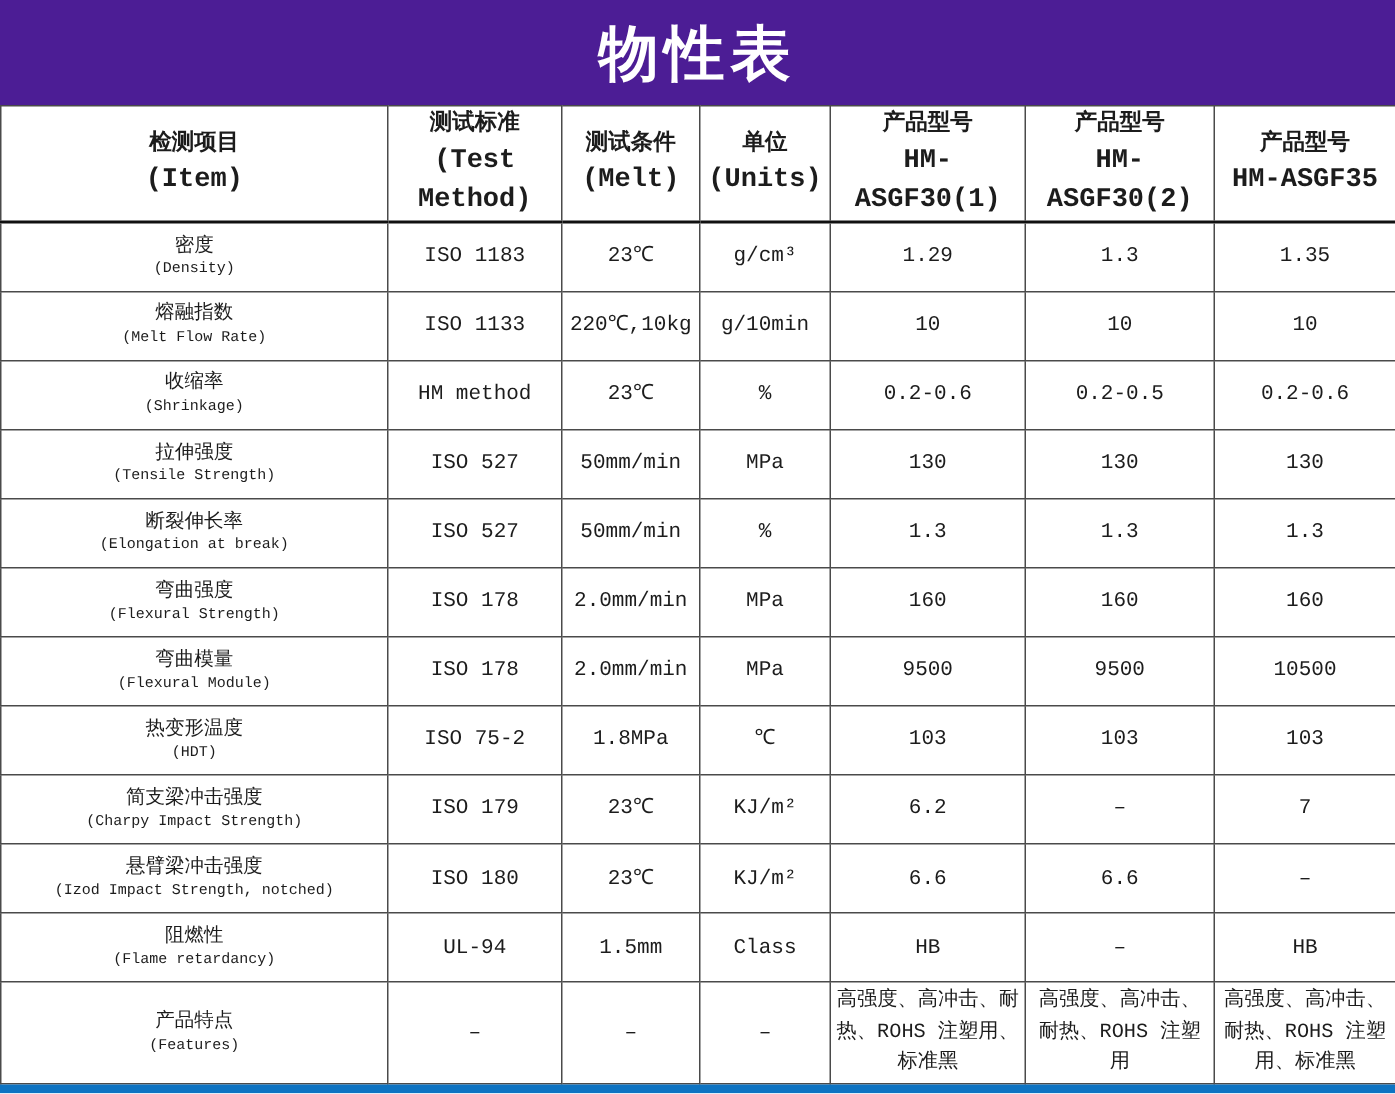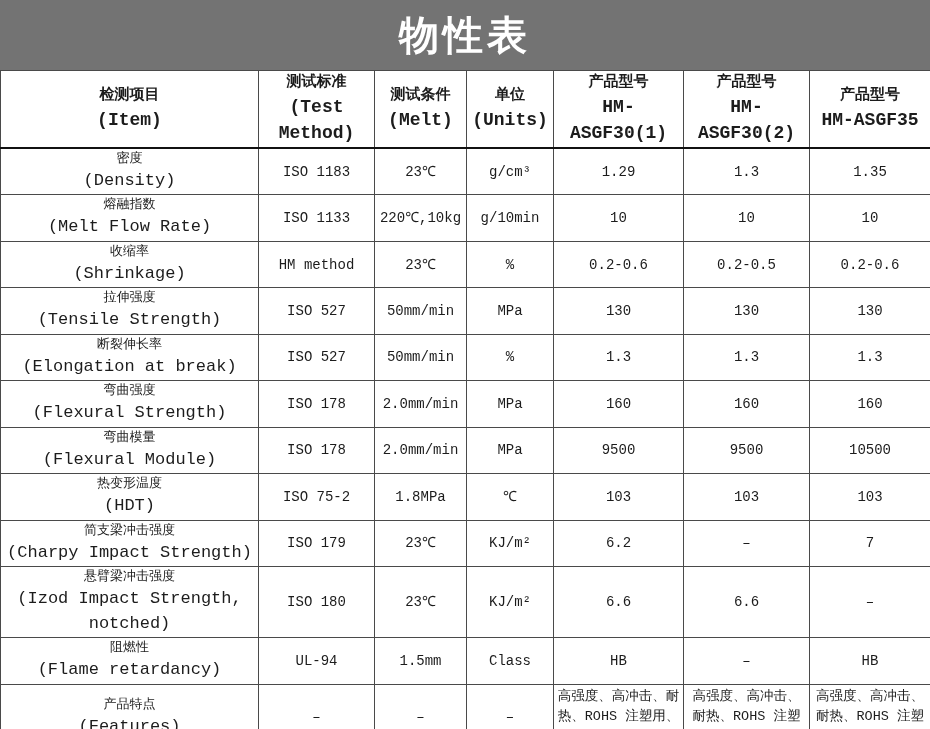--- a/index.html
+++ b/index.html
@@ -4,21 +4,21 @@
 <style>
   html,body{margin:0;padding:0;background:#fff;}
   .page{
     width:930px;height:729px;
     display:flex;flex-direction:column;
     font-family:"Liberation Mono","DejaVu Sans Mono",monospace;
     color:#1c1c1c;background:#fff;overflow:hidden;
   }
   .title-bar{
     height:70px;flex:0 0 70px;
-    background:#737373;
+    background:#4c1d95;
     display:flex;align-items:center;justify-content:center;
   }
   .title-bar h1{
     margin:0;color:#ffffff;font-size:40px;letter-spacing:4px;
     font-weight:bold;font-family:"Liberation Sans","DejaVu Sans",sans-serif;
   }
   table{
     width:930px;border-collapse:collapse;table-layout:fixed;
     flex:1 1 auto;border:1px solid #151515;
   }
@@ -30,21 +30,21 @@
   thead tr{height:49px;}
   thead th{
     border-bottom:2px solid #111;
     font-weight:bold;font-size:15px;line-height:1.45;
   }
   thead th .en{font-size:18px;}
   tbody tr{height:45px;}
   tbody tr.row-tall{height:66px;}
   td{font-size:14px;line-height:1.45;}
   .item-cell .zh{font-size:13px;}
-  .item-cell .en{font-size:17px;}
+  .item-cell .en{font-size:10px;}
   .wrap-cell div{font-size:13.5px;line-height:1.5;}
   .bottom-bar{height:6px;flex:0 0 6px;background:#0d73c2;}
 </style>
 </head>
 <body>
 
 <div class="page">
   <header class="title-bar">
     <h1>物性表</h1>
   </header>

